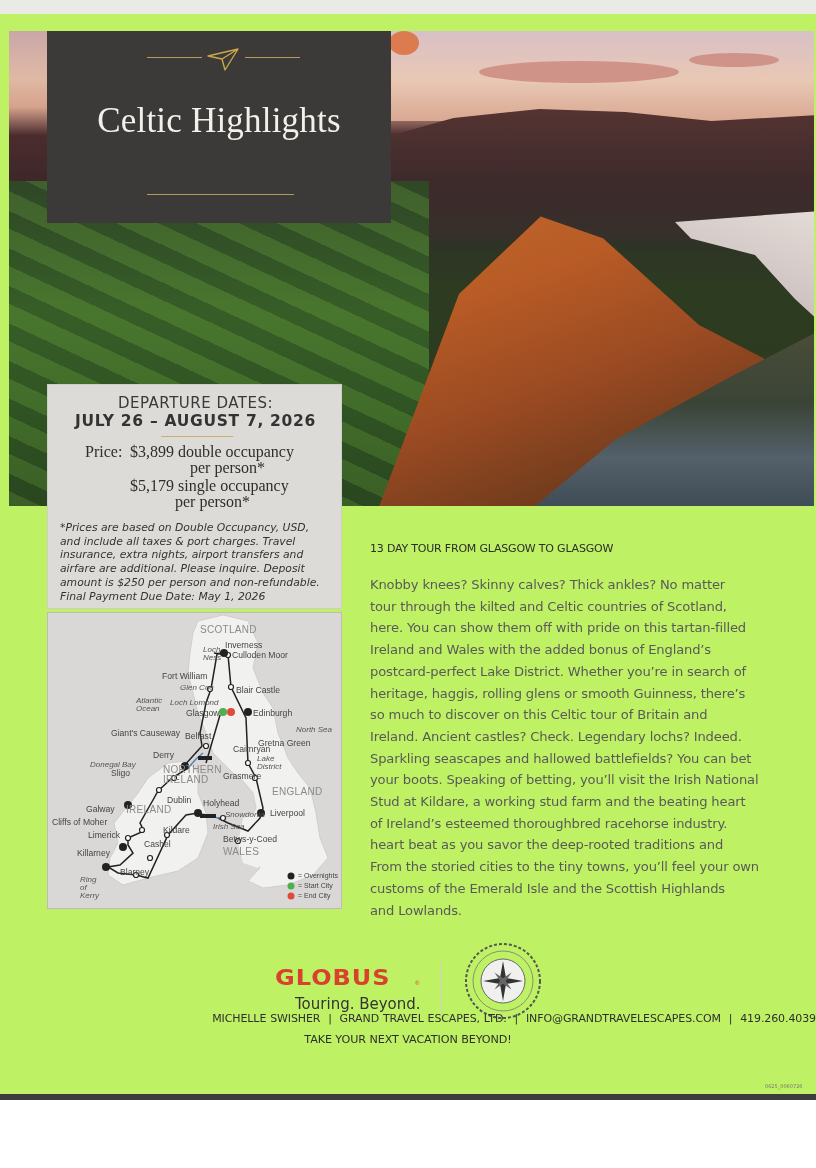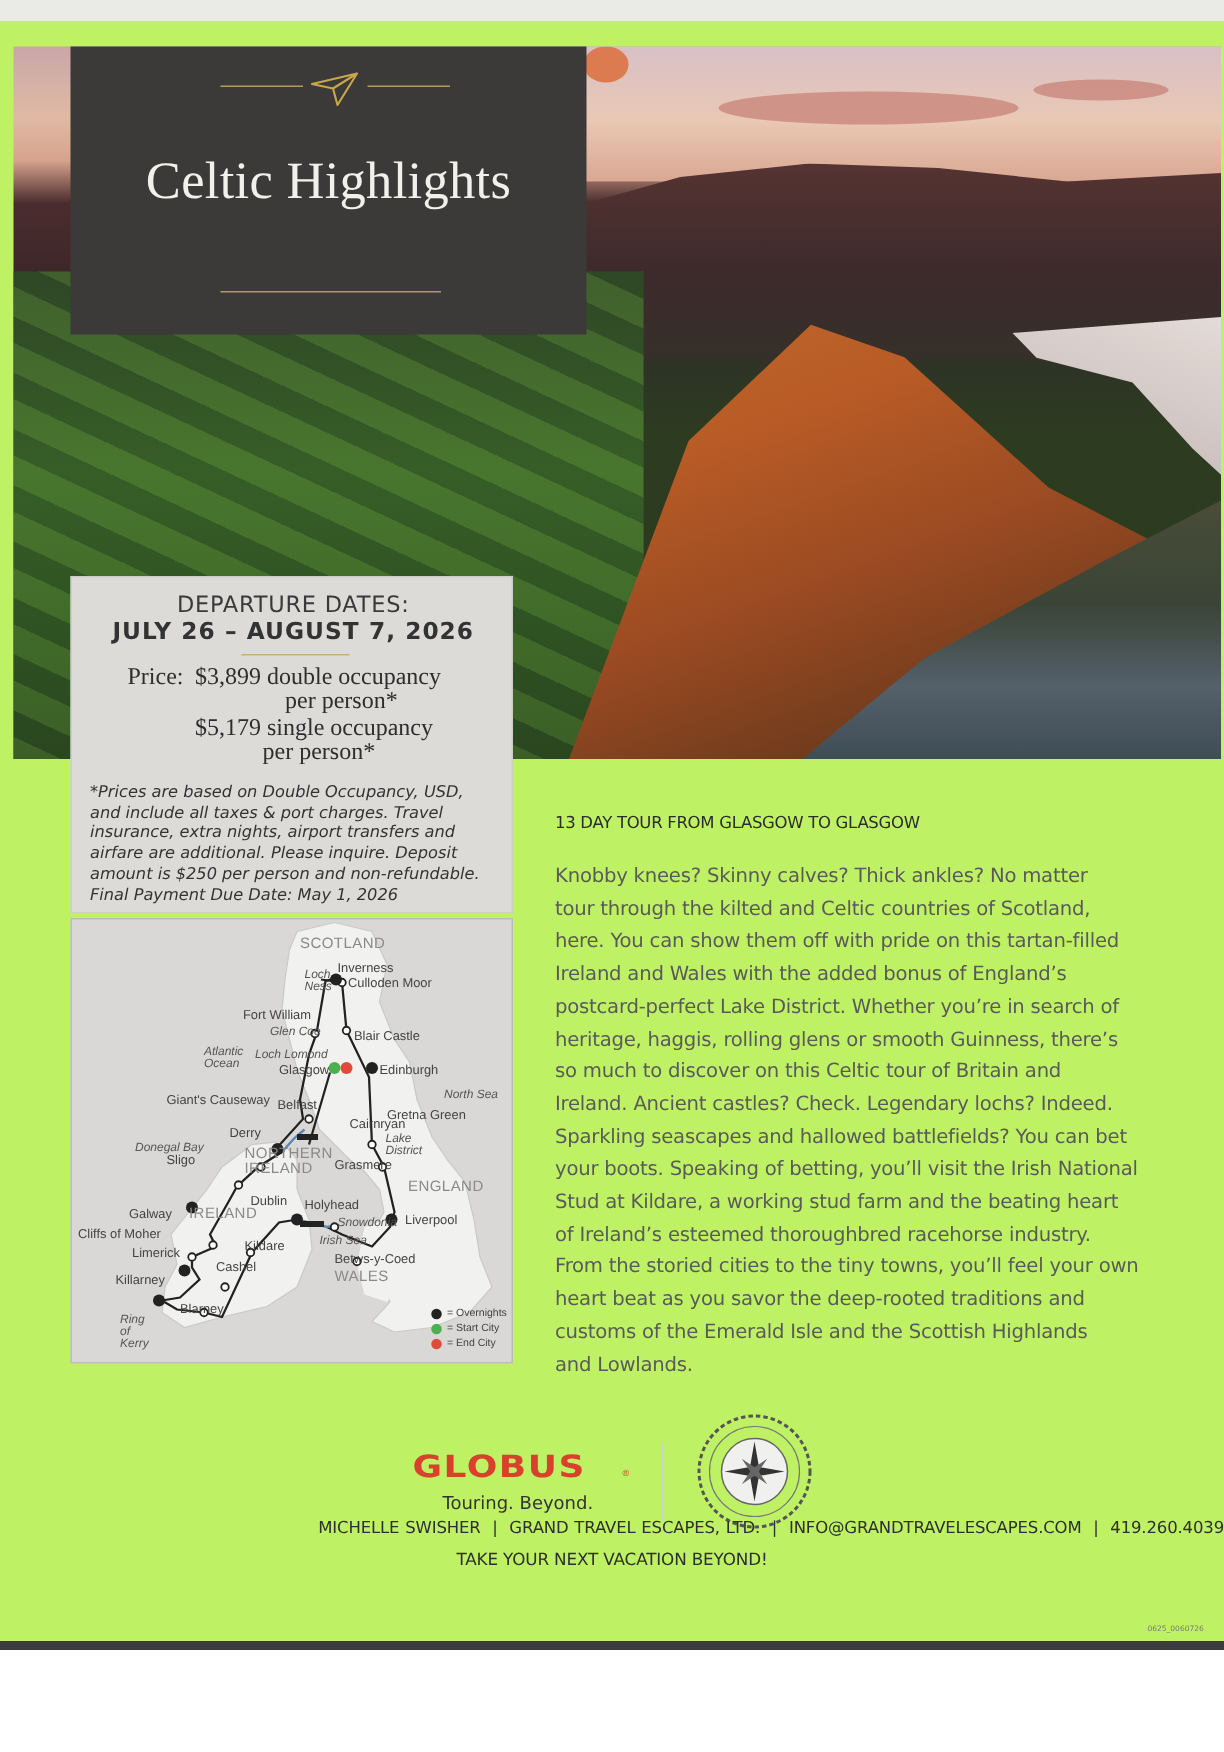--- a/index.html
+++ b/index.html
@@ -72,21 +72,21 @@
     font-family:"DejaVu Sans", sans-serif; font-size: 11px; color:#2c2c2c; letter-spacing:-0.2px; }
   .tour-body { position:absolute; left:370px; top:574px; width:410px;
     font-family:"DejaVu Sans", sans-serif; font-size: 13.1px; line-height: 21.7px; color:#5a5a5a; letter-spacing:-0.15px; }
   .tour-body span { display:block; white-space:nowrap; }
 
   
   .globus { position:absolute; left:275px; top:966px; width:145px; height:26px; }
   .globus-word { font-family:"DejaVu Sans", sans-serif; font-weight:bold; font-size:24px; color:#d9412c;
     letter-spacing: 1px; transform: scaleY(0.85); transform-origin: left top; display:block; }
   .globus .reg { position:absolute; left:140px; top:14px; font-size:6px; color:#d9412c; }
-  .tagline { position:absolute; left:295px; top:995px; font-family:"DejaVu Sans", sans-serif; font-size:12px; color:#333; }
+  .tagline { position:absolute; left:295px; top:995px; font-family:"DejaVu Sans", sans-serif; font-size:15px; color:#333; }
   .vdivider { position:absolute; left:441px; top:962px; width:1px; height:52px; background:#cfcfcd; }
   .seal { position:absolute; left:463px; top:941px; width:80px; height:80px; }
 
   .footer-1 { position:absolute; left:0; top:1033px; width:816px; text-align:center;
     font-family:"DejaVu Sans", sans-serif; font-size:11.2px; color:#2f2f2f; letter-spacing:-0.1px; }
   .footer-2 { position:absolute; left:0; top:1012px; width:816px; text-align:right;
     font-family:"DejaVu Sans", sans-serif; font-size:11px; color:#2f2f2f; letter-spacing:-0.1px; word-spacing:0.5px; }
   .code { position:absolute; left:765px; top:1083px; font-family:"DejaVu Sans", sans-serif; font-size:5px; color:#777; }
   .bottom-bar { position:absolute; left:0; top:1094px; width:816px; height:6px; background:#3c3c3c; }
   .scan-bottom { position:absolute; left:0; top:1100px; width:816px; height:68px; background:#ffffff; }
@@ -248,22 +248,22 @@
     <span>here. You can show them off with pride on this tartan-filled</span>
     <span>Ireland and Wales with the added bonus of England’s</span>
     <span>postcard-perfect Lake District. Whether you’re in search of</span>
     <span>heritage, haggis, rolling glens or smooth Guinness, there’s</span>
     <span>so much to discover on this Celtic tour of Britain and</span>
     <span>Ireland. Ancient castles? Check. Legendary lochs? Indeed.</span>
     <span>Sparkling seascapes and hallowed battlefields? You can bet</span>
     <span>your boots. Speaking of betting, you’ll visit the Irish National</span>
     <span>Stud at Kildare, a working stud farm and the beating heart</span>
     <span>of Ireland’s esteemed thoroughbred racehorse industry.</span>
+    <span>heart beat as you savor the deep-rooted traditions and</span>
     <span>From the storied cities to the tiny towns, you’ll feel your own</span>
-    <span>heart beat as you savor the deep-rooted traditions and</span>
     <span>customs of the Emerald Isle and the Scottish Highlands</span>
     <span>and Lowlands.</span>
   </div>
 
   <div class="globus">
     <span class="globus-word">GLOBUS</span>
     <span class="reg">®</span>
   </div>
   <div class="tagline">Touring. Beyond.</div>
   <div class="vdivider"></div>

